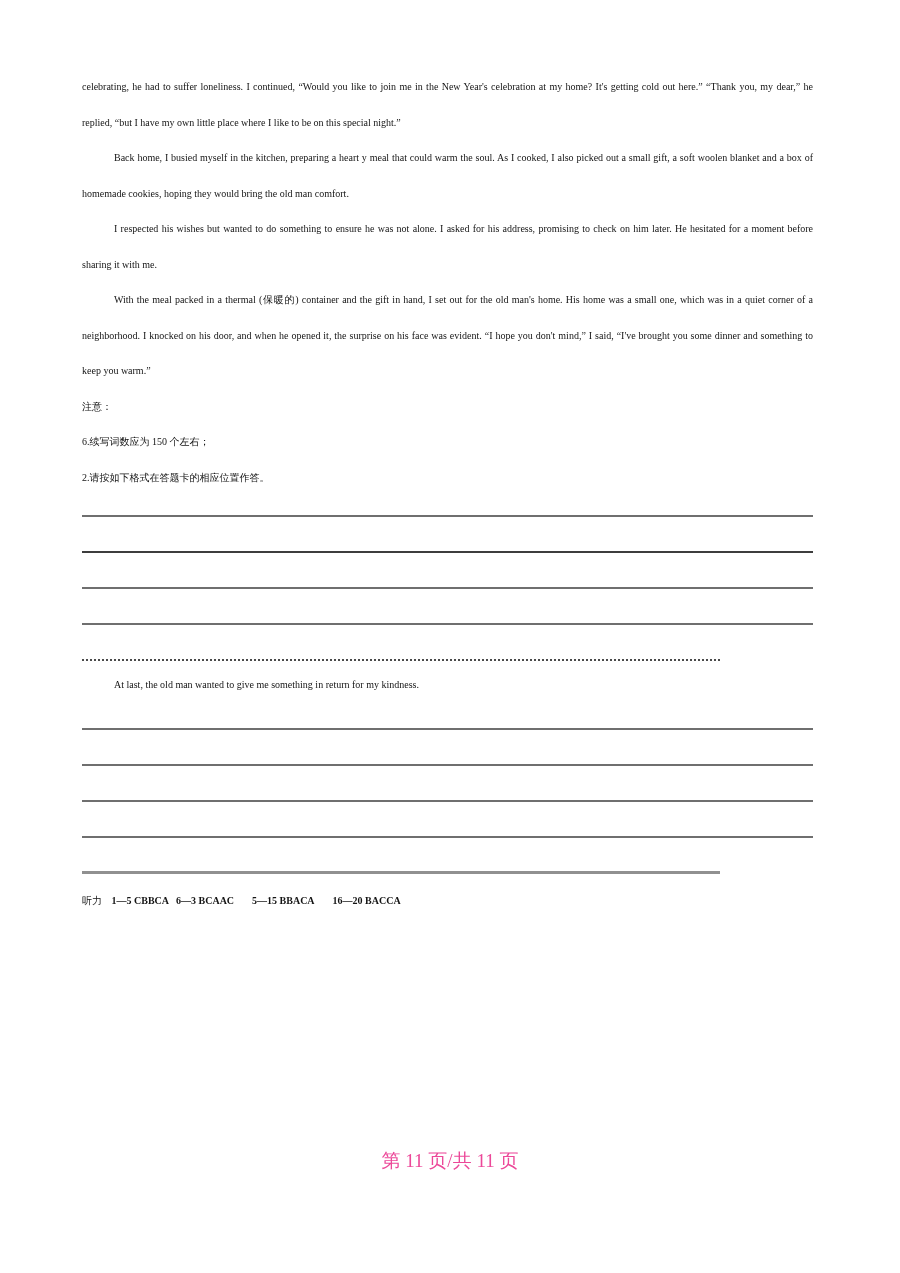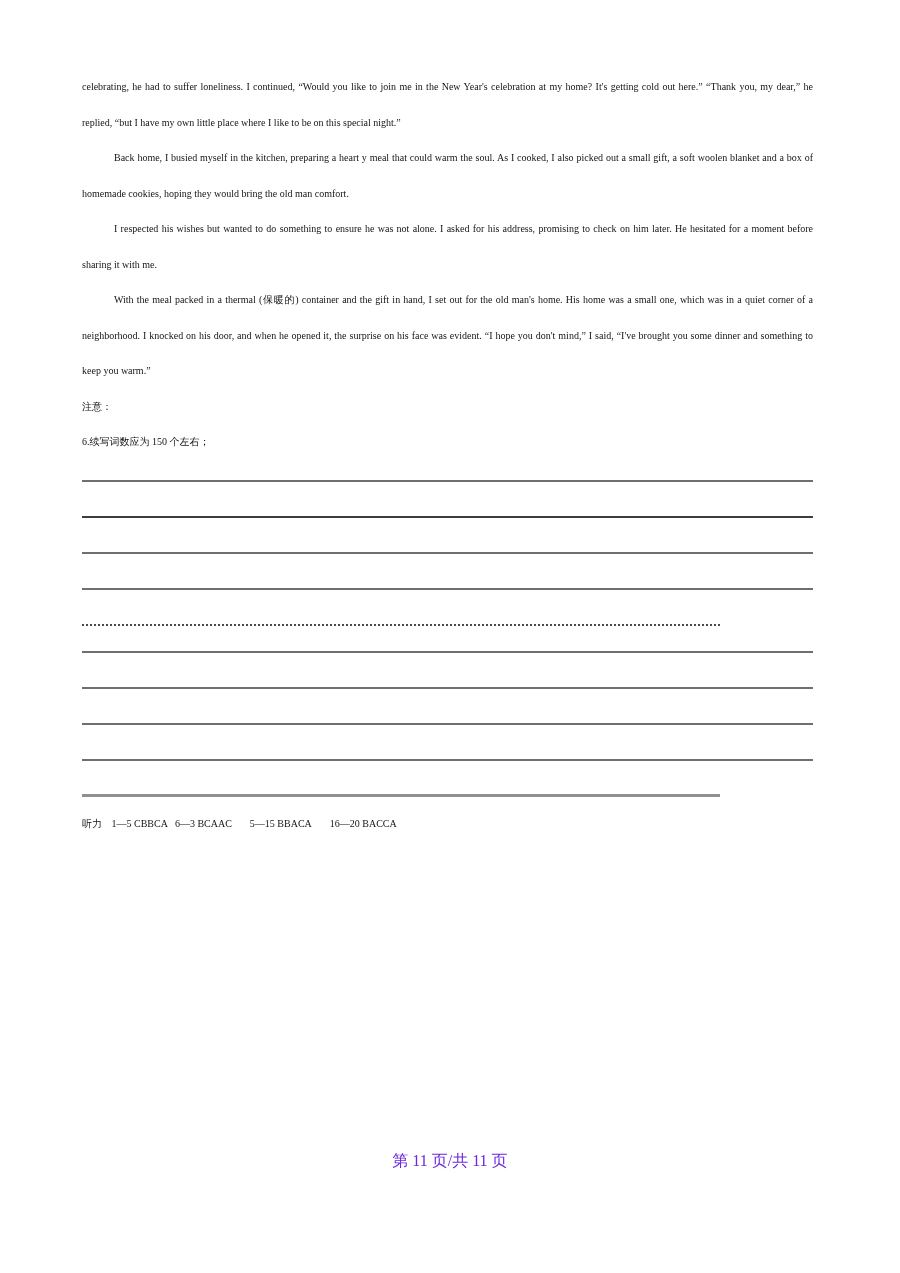--- a/index.html
+++ b/index.html
@@ -50,62 +50,64 @@
   .g2 .answer-line:first-child { height: 27px; }
   .g2 .answer-line.short { border-bottom: 3px solid #909090; }
   .prompt2 {
     margin-top: 6px;
   }
   .listening {
     margin-top: 9px;
     text-align: left;
   }
   #listening span { display: inline-block; }
-  #listening span.lg { margin-left: 7px; }
+  #listening span.lg { margin-left: 7px; font-weight: bold; }
   #listening span.lg:nth-child(4),
   #listening span.lg:nth-child(5) { margin-left: 18px; }
   .footer {
     position: absolute;
     top: 1150px;
     left: 0;
     width: 100%;
     text-align: center;
-    font-size: 16px;
+    font-size: 19px;
     line-height: 22px;
-    color: #6d28d9;
+    color: #ec4899;
   }
 </style>
 </head>
 <body>
 
 <div class="page">
   <div class="content">
 
     <div id="story">
         <p class="para">celebrating, he had to suffer loneliness. I continued, “Would you like to join me in the New Year's celebration at my home? It's getting cold out here.” “Thank you, my dear,” he replied, “but I have my own little place where I like to be on this special night.”</p>
         <p class="para indent">Back home, I busied myself in the kitchen, preparing a heart y meal that could warm the soul. As I cooked, I also picked out a small gift, a soft woolen blanket and a box of homemade cookies, hoping they would bring the old man comfort.</p>
         <p class="para indent">I respected his wishes but wanted to do something to ensure he was not alone. I asked for his address, promising to check on him later. He hesitated for a moment before sharing it with me.</p>
         <p class="para indent">With the meal packed in a thermal (保暖的) container and the gift in hand, I set out for the old man's home. His home was a small one, which was in a quiet corner of a neighborhood. I knocked on his door, and when he opened it, the surprise on his face was evident. “I hope you don't mind,” I said, “I've brought you some dinner and something to keep you warm.”</p>
       </div>
 
     <p class="para no-justify">注意：</p>
 
     <div id="notes">
         <p class="para no-justify">6.续写词数应为 150 个左右；</p>
+        <p class="para no-justify">2.请按如下格式在答题卡的相应位置作答。</p>
       </div>
 
 
     <div class="answer-lines g1">
         <div class="answer-line"></div>
         <div class="answer-line"></div>
         <div class="answer-line"></div>
         <div class="answer-line"></div>
         <div class="answer-line short"></div>
       </div>
 
+    <p class="para indent no-justify prompt2">At last, the old man wanted to give me something in return for my kindness.</p>
 
     <div class="answer-lines g2">
         <div class="answer-line"></div>
         <div class="answer-line"></div>
         <div class="answer-line"></div>
         <div class="answer-line"></div>
         <div class="answer-line short"></div>
       </div>
 
     <p class="para listening" id="listening">

